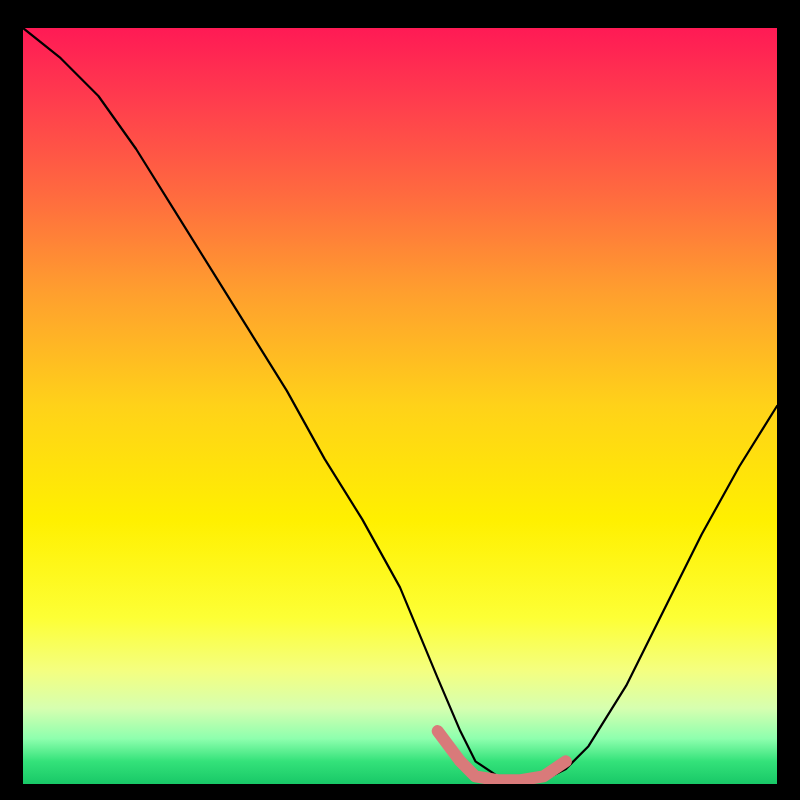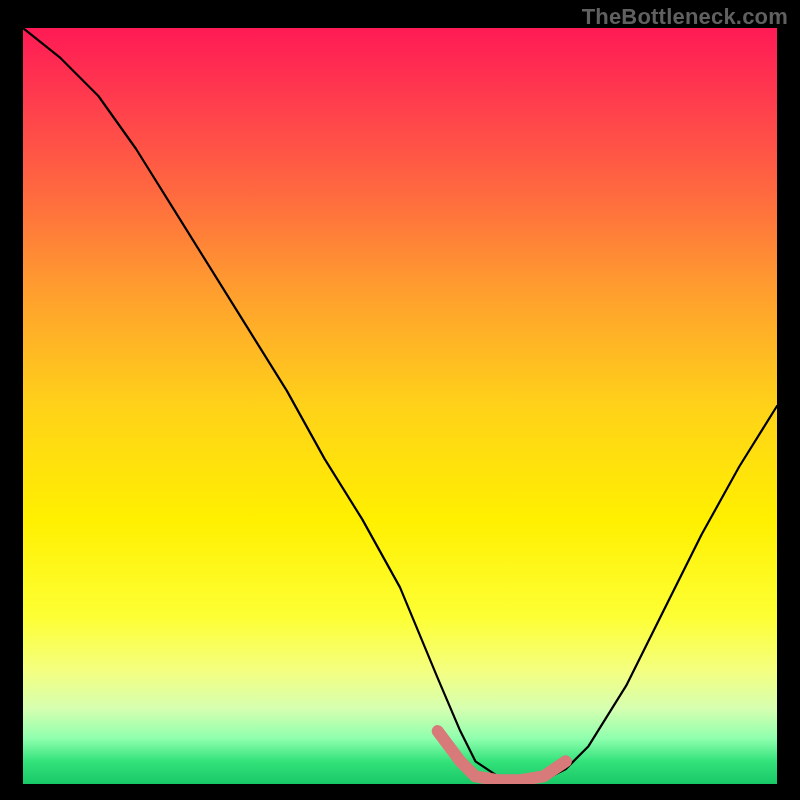--- a/index.html
+++ b/index.html
@@ -60,21 +60,20 @@
     inset: 0;
     width: 100%;
     height: 100%;
     overflow: visible;
   }
 </style>
 </head>
 <body>
 
 <div class="stage">
-  <div class="watermark">TheBottleneck.com</div>
 
   <div class="plotbox">
     <div class="gradient"></div>
     <svg class="curve" viewBox="0 0 754 756" preserveAspectRatio="none">
       <path d="M0.0 0.0 L37.7 30.2 L75.4 68.0 L113.1 121.0 L150.8 181.4 L188.5 241.9 L226.2 302.4 L263.9 362.9 L301.6 430.9 L339.3 491.4 L377.0 559.4 L414.7 650.2 L437.3 703.1 L452.4 733.3 L475.0 748.4 L497.6 748.4 L527.8 748.4 L542.9 740.9 L565.5 718.2 L603.2 657.7 L640.9 582.1 L678.6 506.5 L716.3 438.5 L754.0 378.0" fill="none" stroke="#000" stroke-width="2.2" stroke-linecap="round" stroke-linejoin="round"></path>
       <path d="M414.7 703.1 L437.3 733.3 L452.4 748.4 L475.0 752.2 L497.6 752.2 L520.3 748.4 L542.9 733.3" fill="none" stroke="#d97a7a" stroke-width="12" stroke-linecap="round" stroke-linejoin="round"></path>
     </svg>
   </div>
 </div>
 

